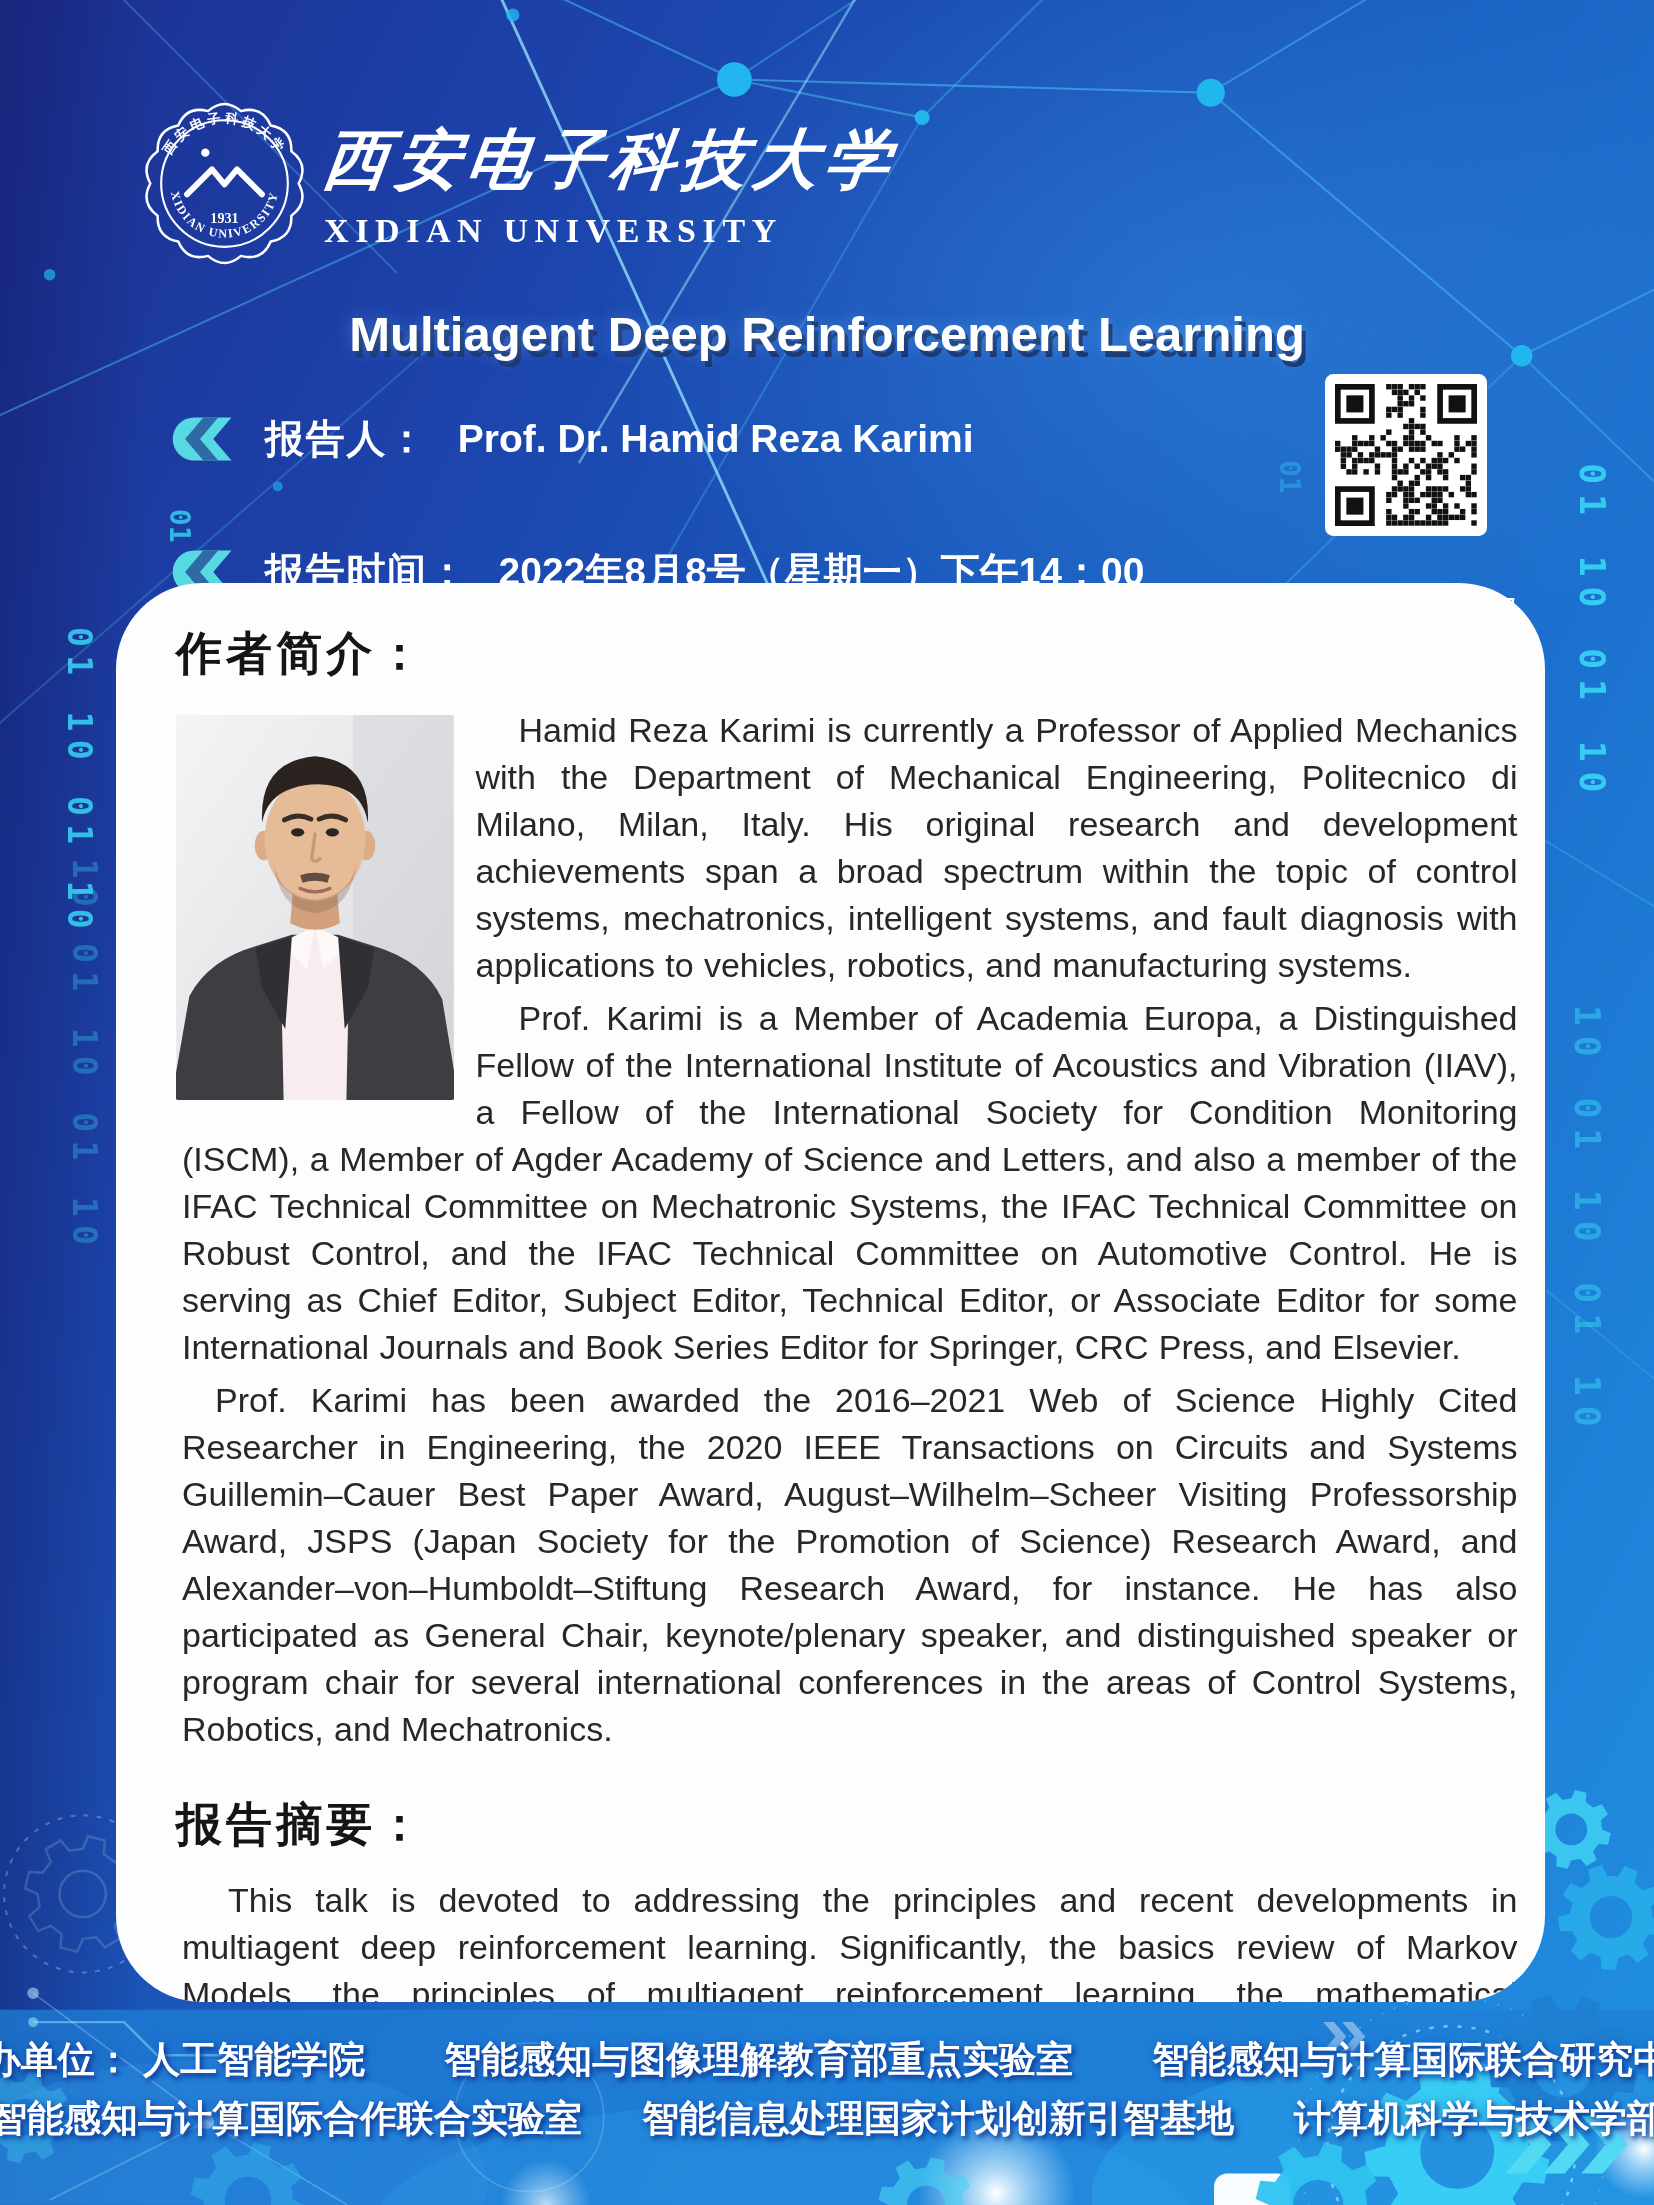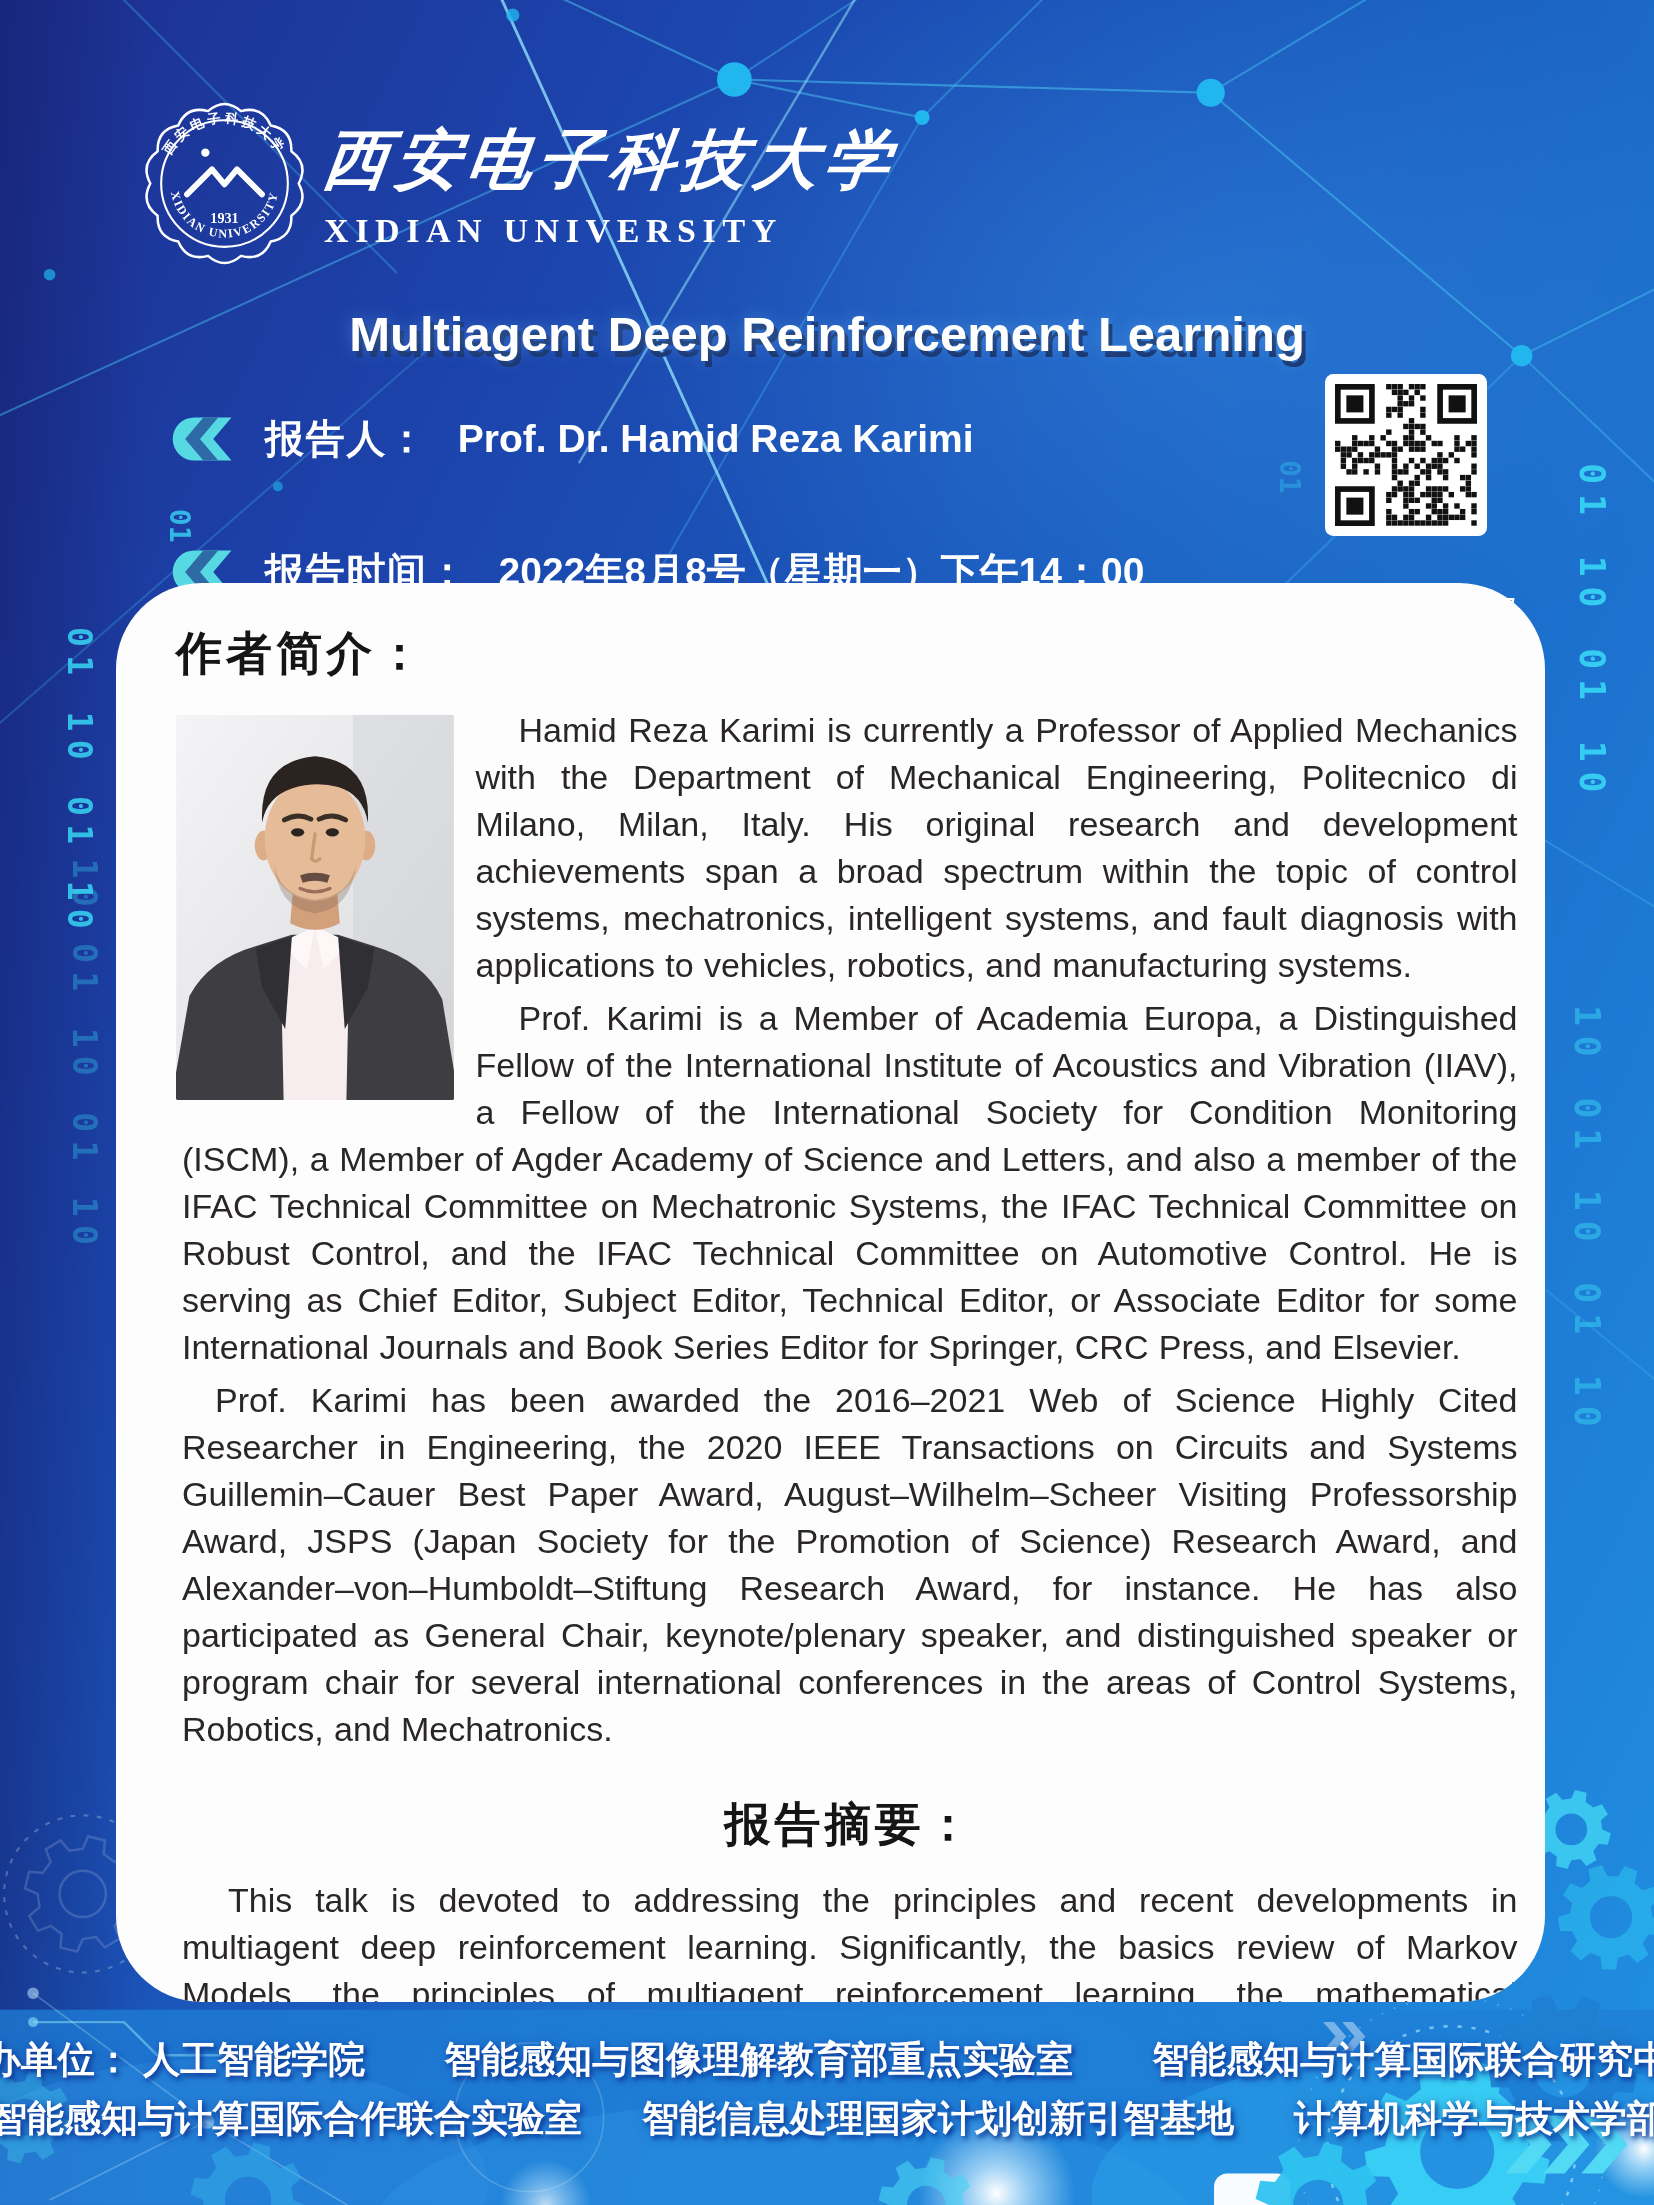--- a/index.html
+++ b/index.html
@@ -27,21 +27,21 @@
   .row-speaker{top:412px;} .row-time{top:527px;margin-top:18px;}
   .row .lbl{letter-spacing:1.7px;text-align:right;}
   .qr-box{position:absolute;left:1325px;top:374px;width:162px;height:162px;z-index:2;
           background:#fff;border-radius:8.3px;display:flex;align-items:center;justify-content:center;}
   .qr-caption{position:absolute;left:1266px;top:549px;width:281px;z-index:2;text-align:center;
               color:#fff;font-size:24px;font-weight:800;letter-spacing:0.8px;margin-top:44px;}
   .card{position:absolute;left:116px;top:583px;width:1429px;height:1419px;z-index:2;
         background:#fdfdfe;border-radius:86px;box-sizing:border-box;
         padding:35px 21.5px 0 60px;color:#262324;overflow:hidden;}
   .sec-h{margin:5px 0 21.5px 0;font-size:46px;font-weight:800;letter-spacing:4.1px;color:#161414;}
-  .abs-h{margin-top:41px;text-align:center;}
+  .abs-h{margin-top:41px;}
   .photo{float:left;width:278px;height:385px;margin:8.3px 21.5px 5px 0;border-radius:1.7px;}
   .bp{margin:6px;font-size:34px;line-height:47px;text-align:justify;color:#2a2627;
       letter-spacing:0;word-spacing:0.8px;}
   .i52{text-indent:43px;} .i40{text-indent:33px;} .i56{text-indent:46px;}
   .foot{position:absolute;left:0;width:1654px;z-index:3;display:flex;justify-content:center;
         color:#fff;font-weight:800;white-space:nowrap;
         text-shadow:2.5px 3.3px 5.8px rgba(8,45,140,.9), 0 0 11.6px rgba(30,90,190,.6);}
   .foot1{top:2035px;font-size:37px;gap:79px;}
   .foot2{top:2094px;font-size:37px;gap:60px;}
   .grp{display:flex;gap:11.6px;}

